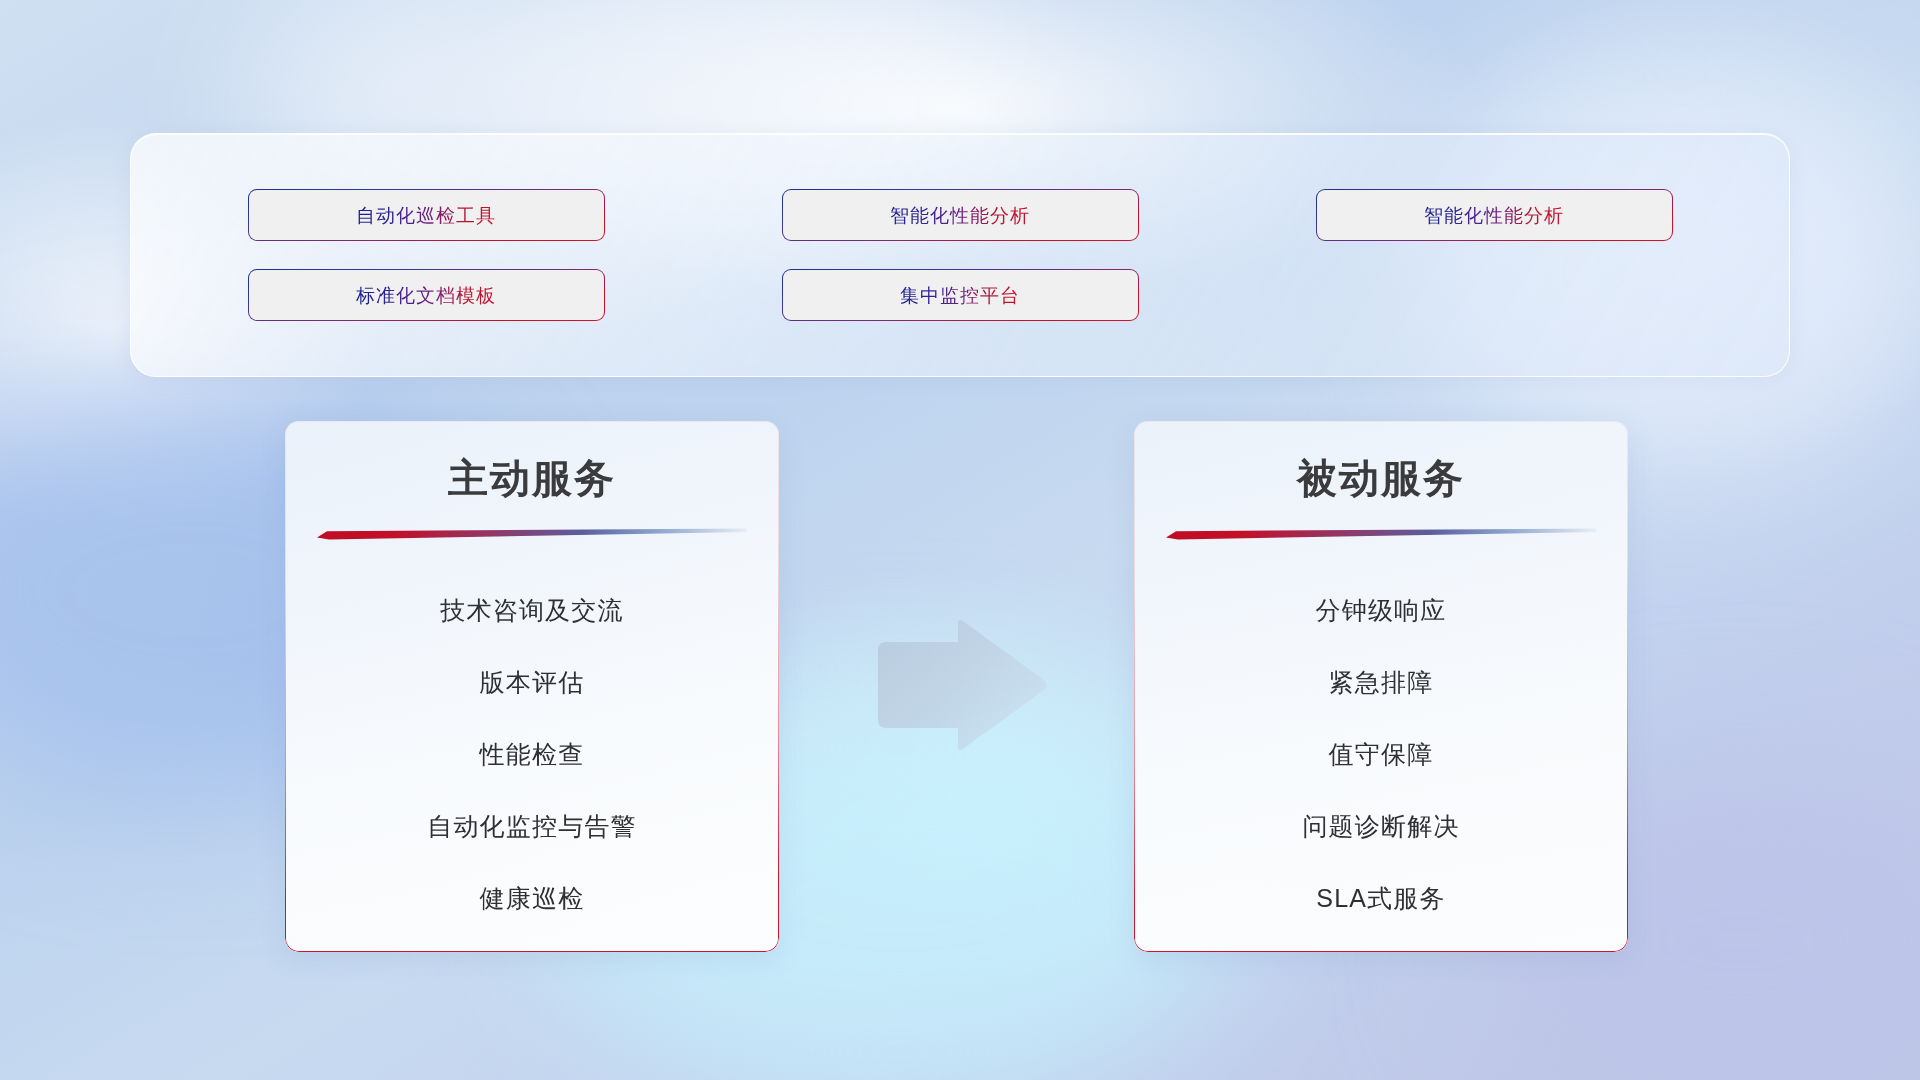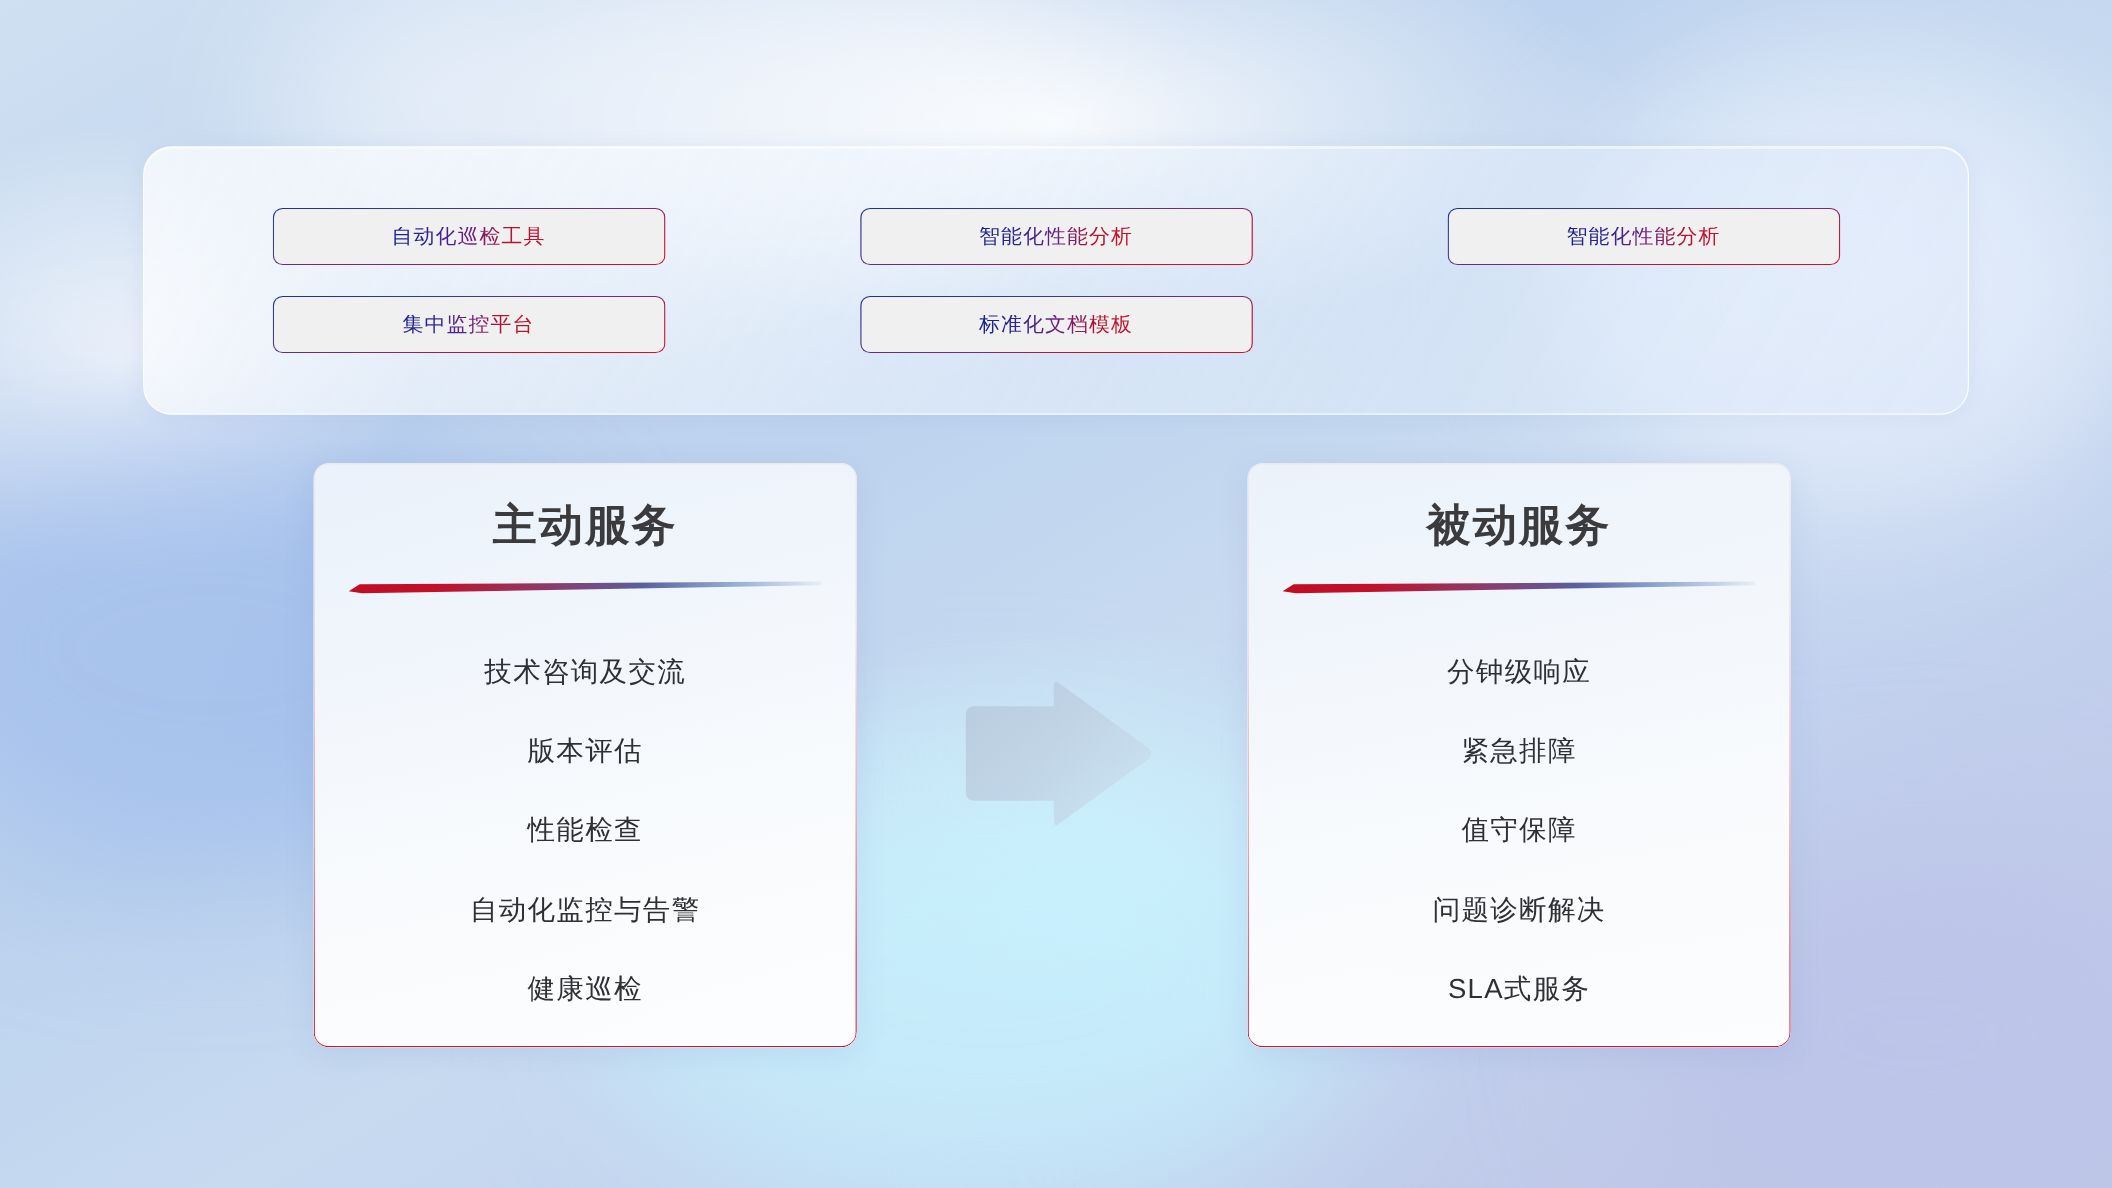--- a/index.html
+++ b/index.html
@@ -130,25 +130,25 @@
 
       <div class="pill">
         <span class="pill-label">智能化性能分析</span>
       </div>
 
       <div class="pill">
         <span class="pill-label">智能化性能分析</span>
       </div>
 
       <div class="pill">
+        <span class="pill-label">标准化文档模板</span>
+      </div>
+
+      <div class="pill">
         <span class="pill-label">集中监控平台</span>
-      </div>
-
-      <div class="pill">
-        <span class="pill-label">标准化文档模板</span>
       </div>
 
     </div>
   </section>
 
   <section class="card" id="card-active">
     <h2 class="card-title">主动服务</h2>
 
     <div class="divider-wrap">
       <svg viewBox="0 0 430 12" preserveAspectRatio="none" aria-hidden="true">

